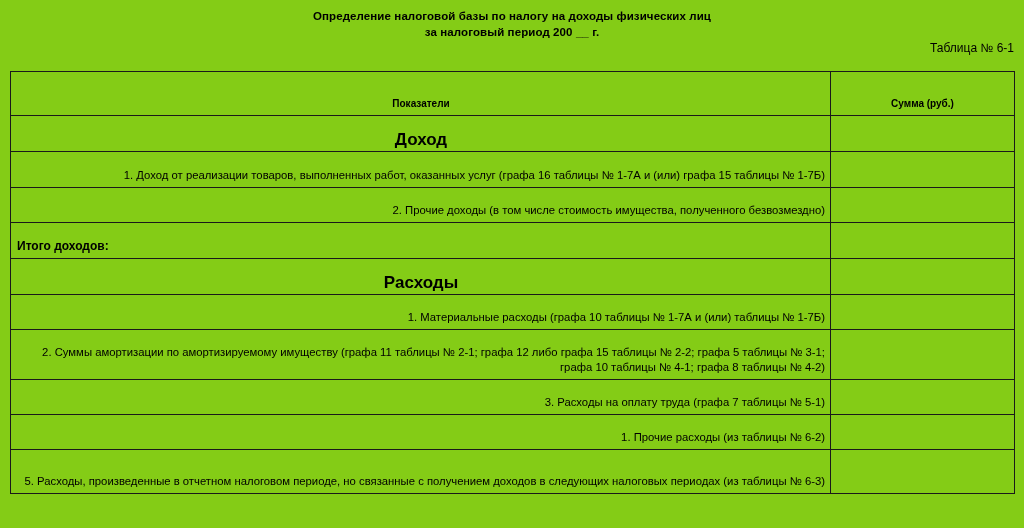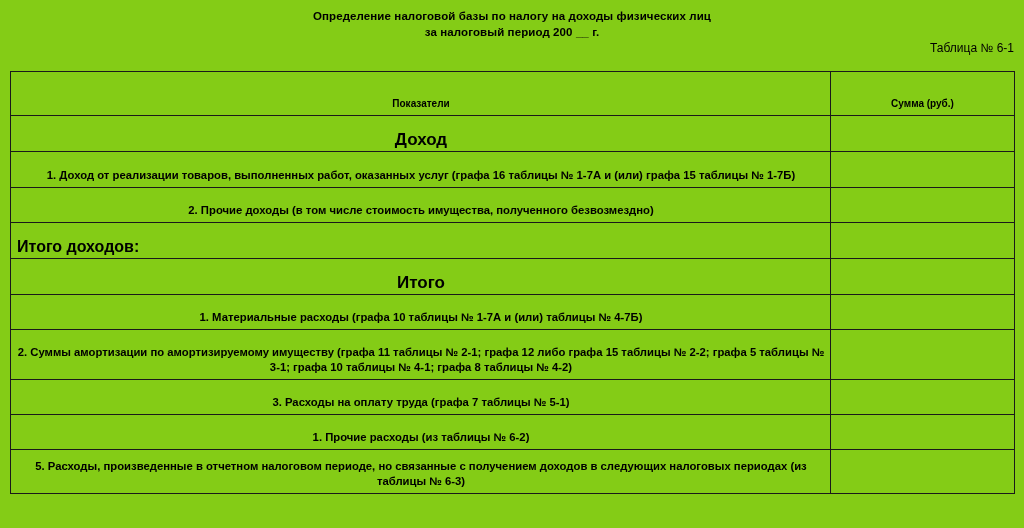--- a/index.html
+++ b/index.html
@@ -80,25 +80,25 @@
     font-weight: bold;
     font-size: 10px;
   }
   .section-txt {
     text-align: center;
     font-weight: bold;
     font-size: 17px;
   }
   .total-txt {
     font-weight: bold;
-    font-size: 16px;
+    font-size: 12px;
   }
   .item-txt {
-    text-align: center;
-    font-weight: bold;
+    text-align: right;
+    font-weight: normal;
   }
 
   
   .h-header { height: 36px; }
   .h-section { height: 36px; }
   .h-item1 { height: 36px; }
   .h-item { height: 35px; }
   .h-total { height: 36px; }
   .h-two { height: 50px; }
   .h-last { height: 44px; }
@@ -161,30 +161,30 @@
         <td>
           <div class="cell-ind total-txt">Итого доходов:</div>
         </td>
         <td>
           <div class="cell-sum"></div>
         </td>
       </tr>
 
       <tr class="h-section">
         <td>
-          <div class="cell-ind section-txt">Итого</div>
-        </td>
-        <td>
-          <div class="cell-sum"></div>
-        </td>
-      </tr>
-
-      <tr class="h-item">
-        <td>
-          <div class="cell-ind item-txt">1. Материальные расходы (графа 10 таблицы № 1-7А и (или) таблицы № 4-7Б)</div>
+          <div class="cell-ind section-txt">Расходы</div>
+        </td>
+        <td>
+          <div class="cell-sum"></div>
+        </td>
+      </tr>
+
+      <tr class="h-item">
+        <td>
+          <div class="cell-ind item-txt">1. Материальные расходы (графа 10 таблицы № 1-7А и (или) таблицы № 1-7Б)</div>
         </td>
         <td>
           <div class="cell-sum"></div>
         </td>
       </tr>
 
       <tr class="h-two">
         <td>
           <div class="cell-ind item-txt">2. Суммы амортизации по амортизируемому имуществу (графа 11 таблицы № 2-1; графа 12 либо графа 15 таблицы № 2-2; графа 5 таблицы № 3-1; графа 10 таблицы № 4-1; графа 8 таблицы № 4-2)</div>
         </td>

